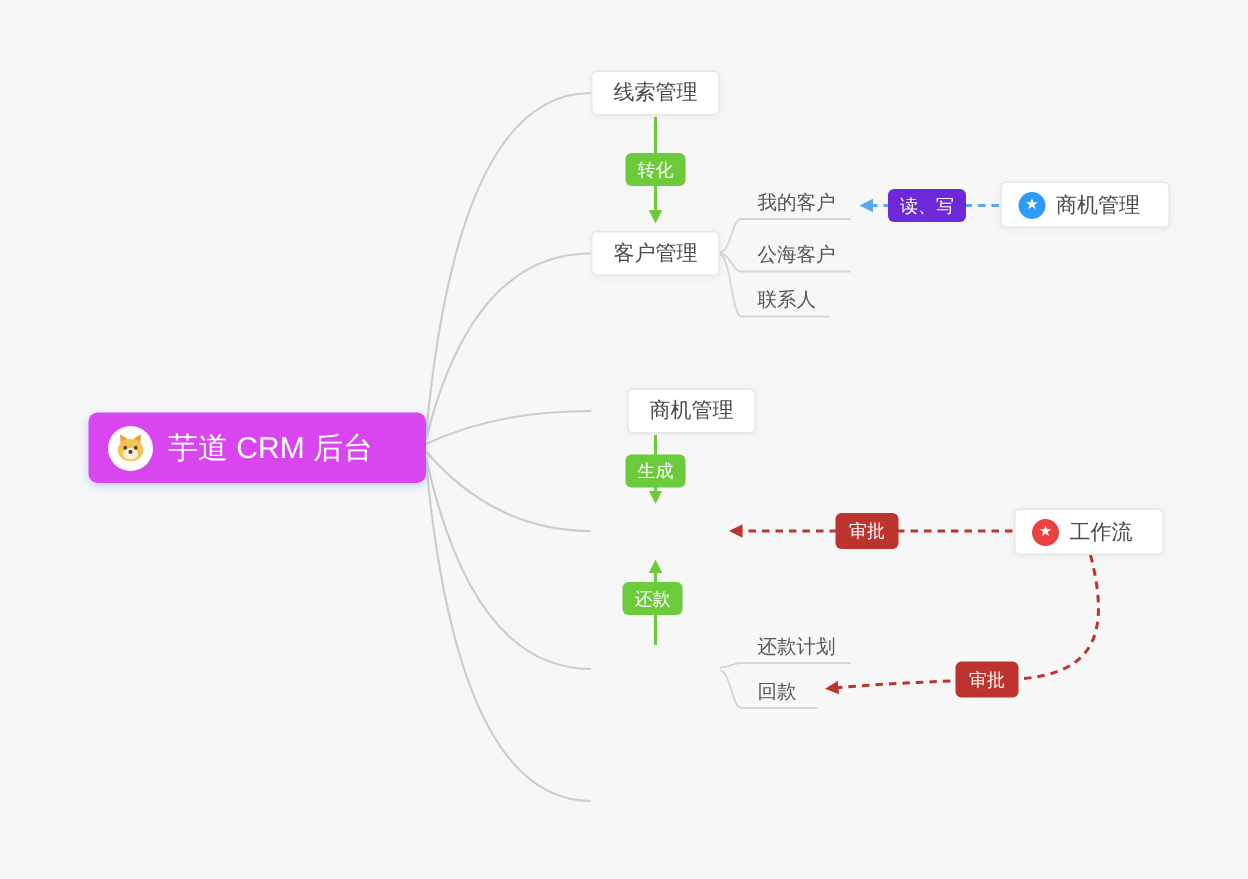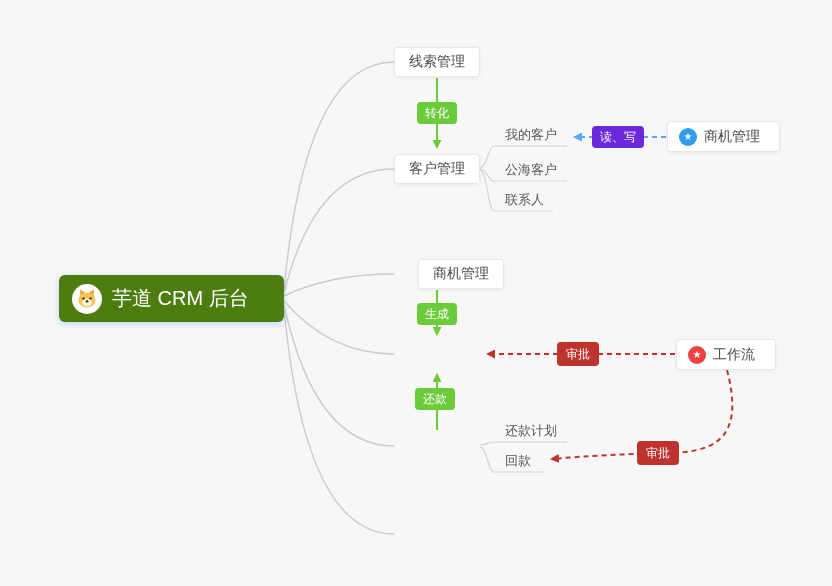--- a/index.html
+++ b/index.html
@@ -4,21 +4,21 @@
 <style>
   html,body{margin:0;padding:0;}
   .canvas{
     position:relative;width:832px;height:586px;background:#f7f7f7;
     font-family:"Liberation Sans","DejaVu Sans",sans-serif;overflow:hidden;
   }
   svg.connectors{position:absolute;left:0;top:0;}
   
   .root{
     position:absolute;left:59px;top:275px;width:225px;height:47px;
-    background:#4d7c0f;border-radius:6px;display:flex;align-items:center;
+    background:#d946ef;border-radius:6px;display:flex;align-items:center;
     gap:10px;padding-left:13px;box-sizing:border-box;color:#fff;font-size:20px;
     box-shadow:0 2px 6px rgba(76,156,248,.35);white-space:nowrap;
   }
   .root-icon{width:30px;height:30px;flex:0 0 30px;display:block;}
   
   .box{
     position:absolute;background:#fff;border:1px solid #e7e7e7;border-radius:4px;
     box-shadow:0 1px 4px rgba(0,0,0,.06);font-size:14px;color:#4a4a4a;
     display:flex;align-items:center;justify-content:center;box-sizing:border-box;
     white-space:nowrap;

